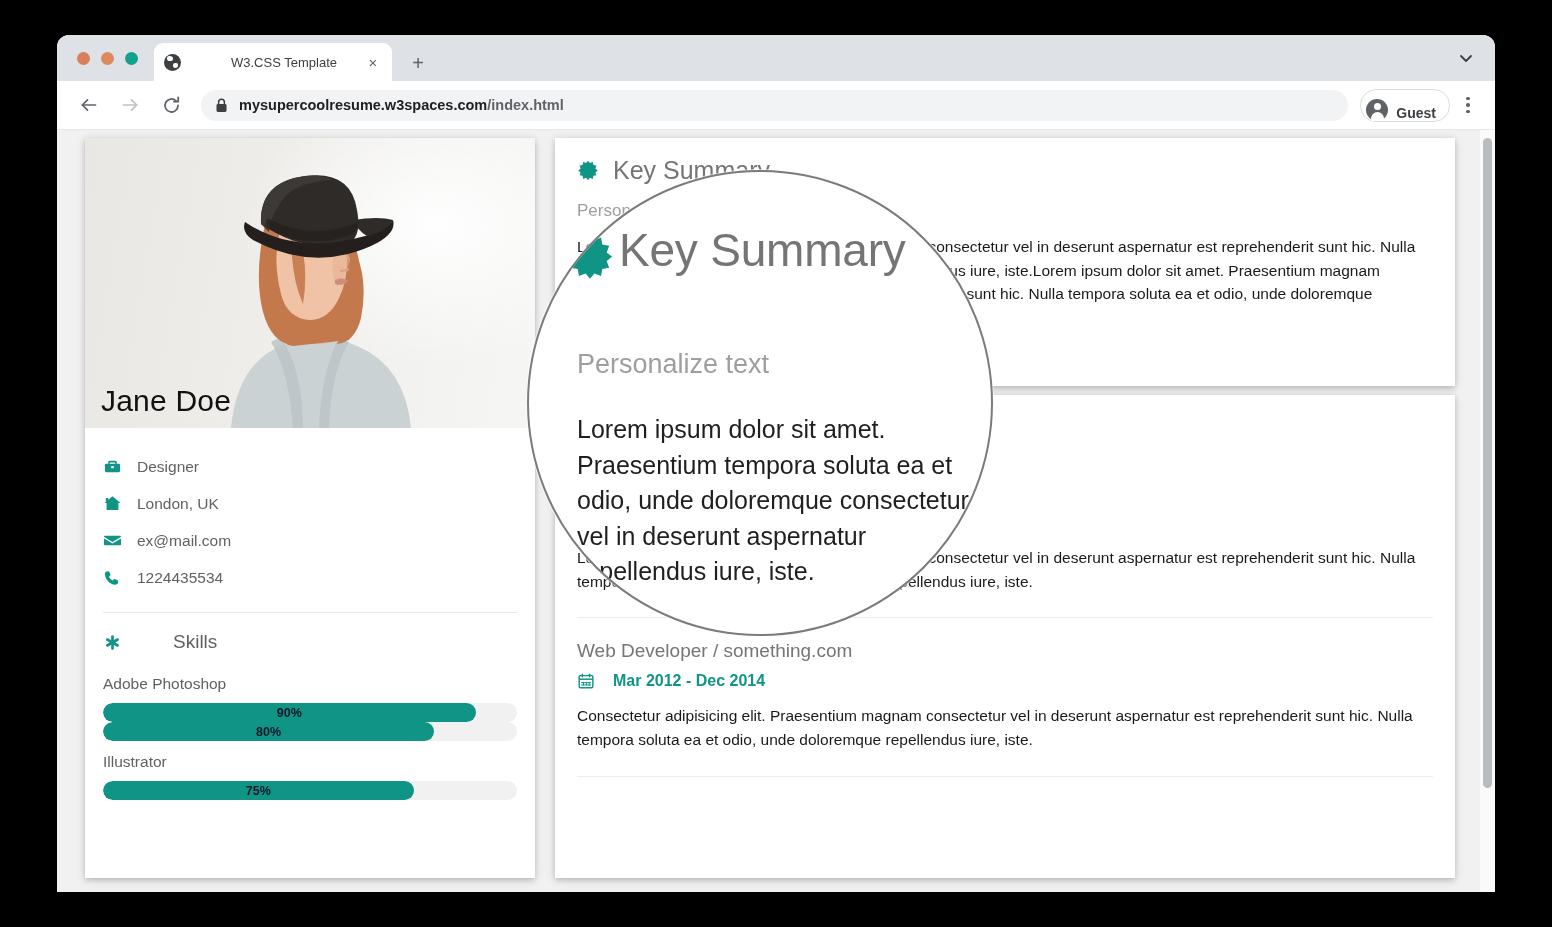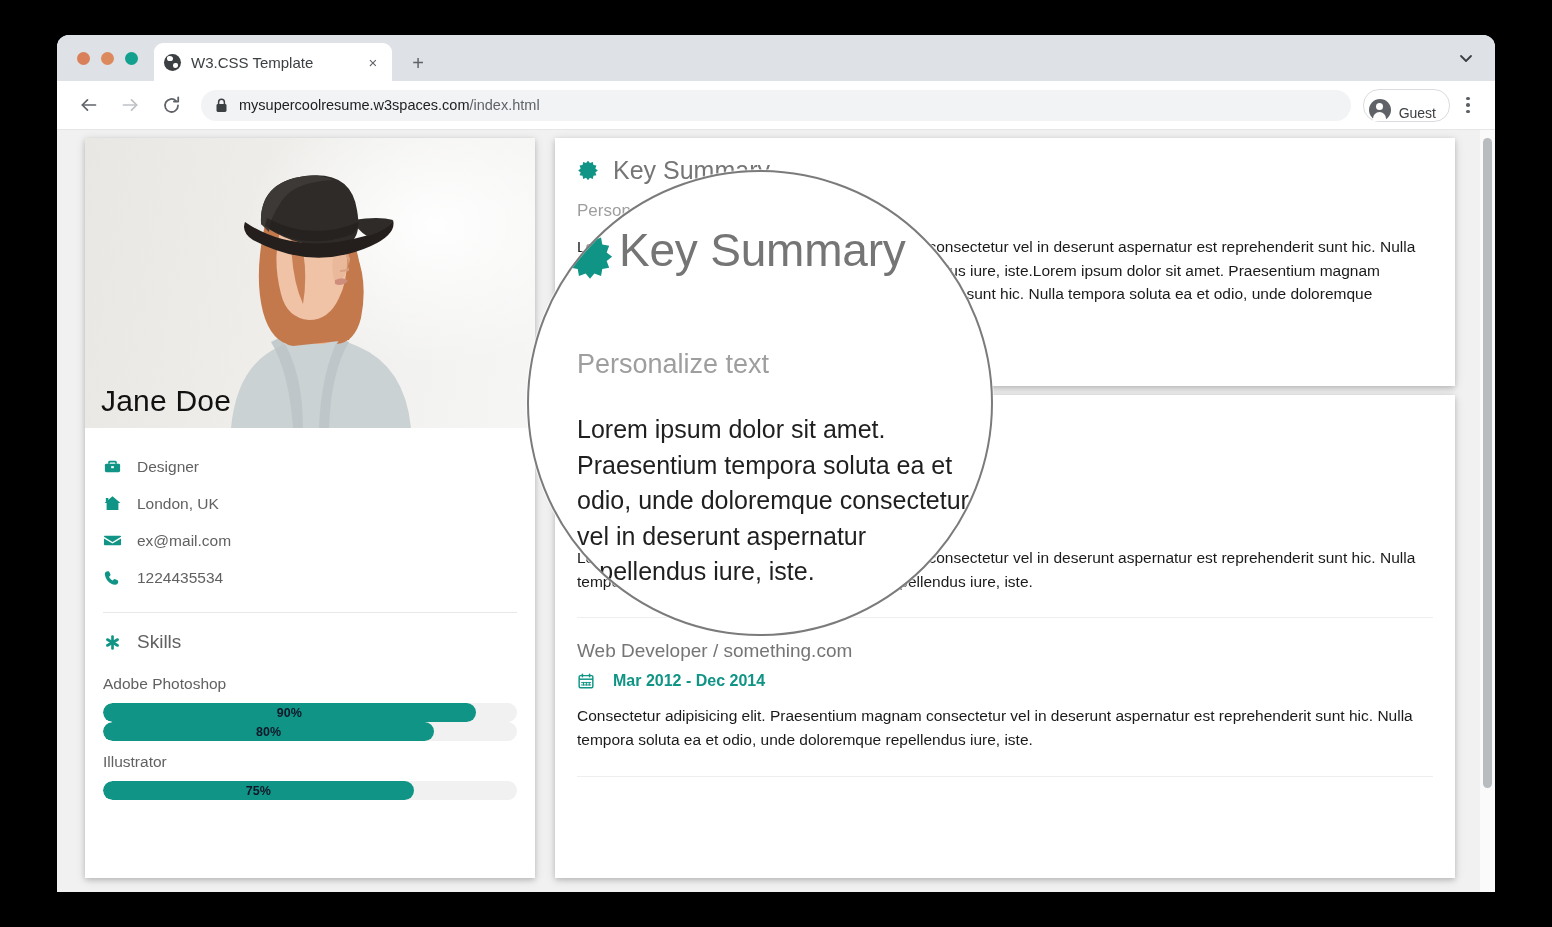--- a/index.html
+++ b/index.html
@@ -61,23 +61,24 @@
     width: 6px; height: 5px;
     background: #fff; border-radius: 40% 60% 50% 50%;
   }
   .tab-favicon::after {
     content: "";
     position: absolute; left: 9px; top: 9px;
     width: 5px; height: 5px;
     background: #fff; border-radius: 50% 40% 60% 50%;
   }
   .tab-title {
-    font-size: 15px; color: #3c4043;
+    font-size: 13px; color: #3c4043;
     white-space: nowrap; overflow: hidden;
     flex: 1 1 auto;
+    margin-left: 40px;
   }
   .tab-close {
     width: 18px; height: 18px;
     display: flex; align-items: center; justify-content: center;
     font-size: 15px; color: #5f6368; line-height: 1;
   }
   .newtab {
     position: absolute; left: 350px; top: 17px;
     width: 22px; height: 22px;
     display: flex; align-items: center; justify-content: center;
@@ -90,20 +91,21 @@
   }
 
   .toolbar {
     position: relative;
     height: 49px;
     background: #fff;
     display: flex; align-items: center;
     padding: 0 15px;
     box-sizing: border-box;
     border-bottom: 1px solid #e6e6e6;
+    font-weight: bold;
   }
   .navbtn {
     width: 34px; height: 34px;
     display: flex; align-items: center; justify-content: center;
     margin-right: 7px;
     color: #5f6368;
     flex: 0 0 auto;
   }
   .navbtn.dim { color: #bdc1c6; }
   .omnibox {
@@ -223,21 +225,21 @@
   }
   .c-text { font-size: 15.5px; color: #616161; }
 
   .hr { height: 1px; background: #e8e8e8; margin: 10px 18px 0 18px; }
 
   .sec-head {
     display: flex; align-items: center;
     padding: 18px 18px 6px 18px;
   }
   .sec-head .c-icon { color: #0f9485; }
-  .sec-title { font-size: 19px; color: #616161; }
+  .sec-title { font-size: 19px; color: #616161; margin-left: 36px; }
 
   .skills { padding: 4px 18px 0 18px; }
   .skill-label { font-size: 15.5px; color: #616161; margin: 12px 0 10px 0; }
   .bar-track {
     position: relative;
     height: 19px; background: #f1f1f1;
     border-radius: 10px; overflow: hidden;
   }
   .bar-fill {
     height: 100%;

